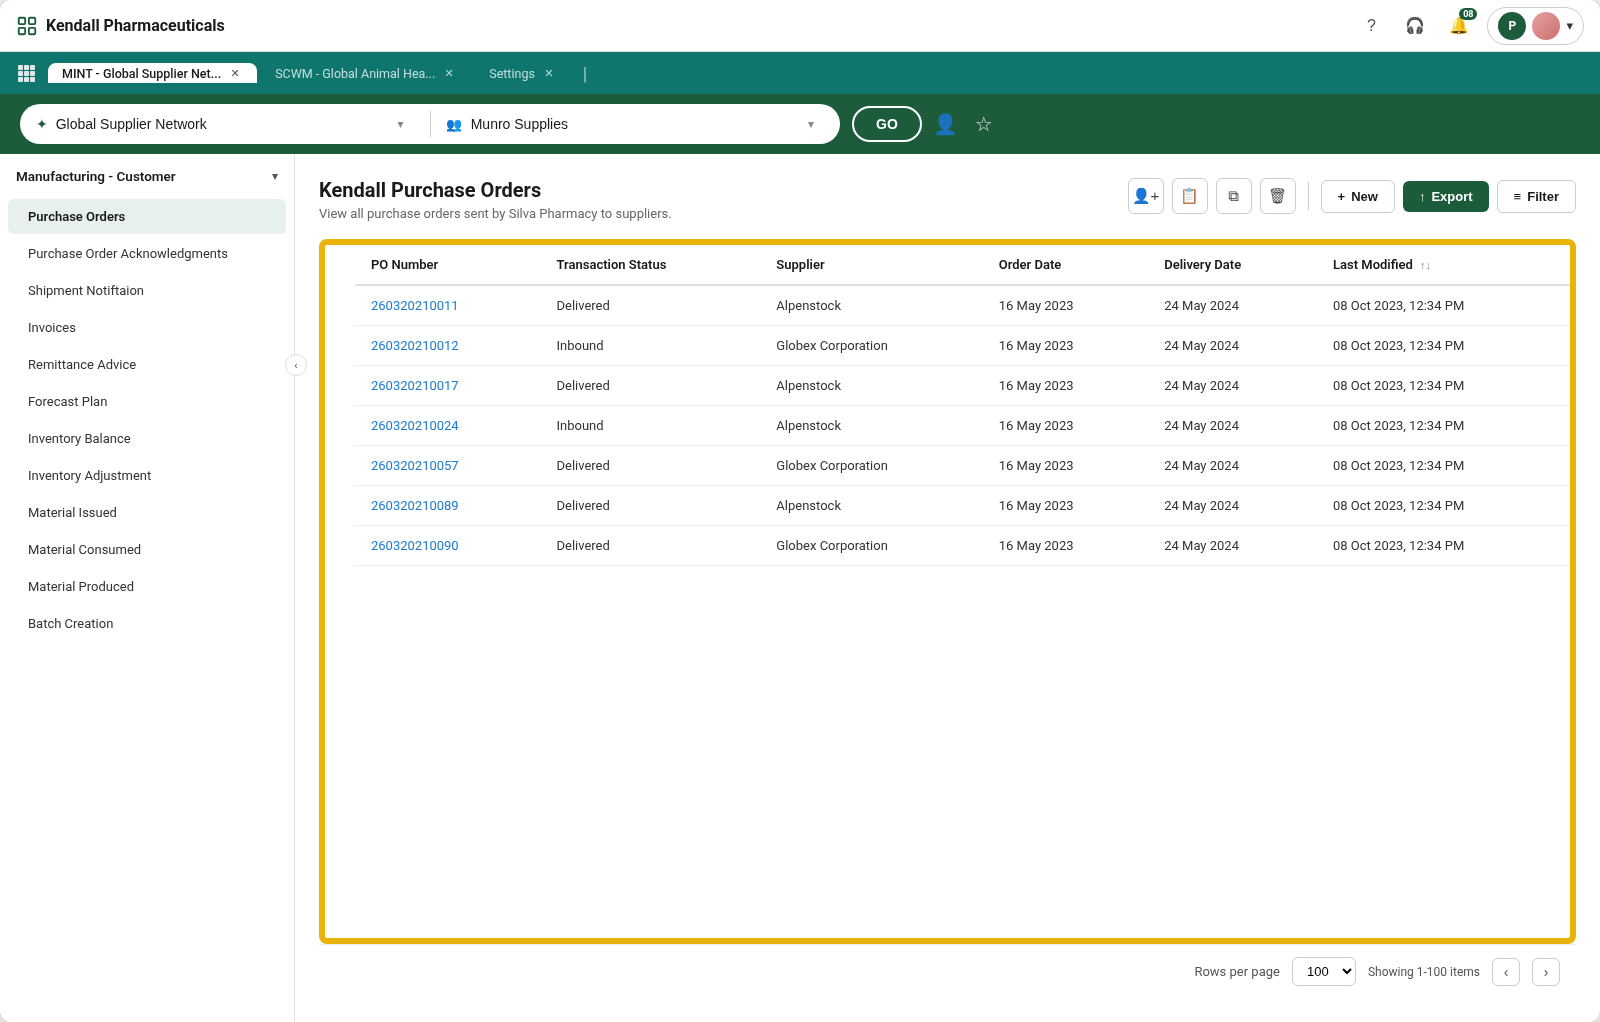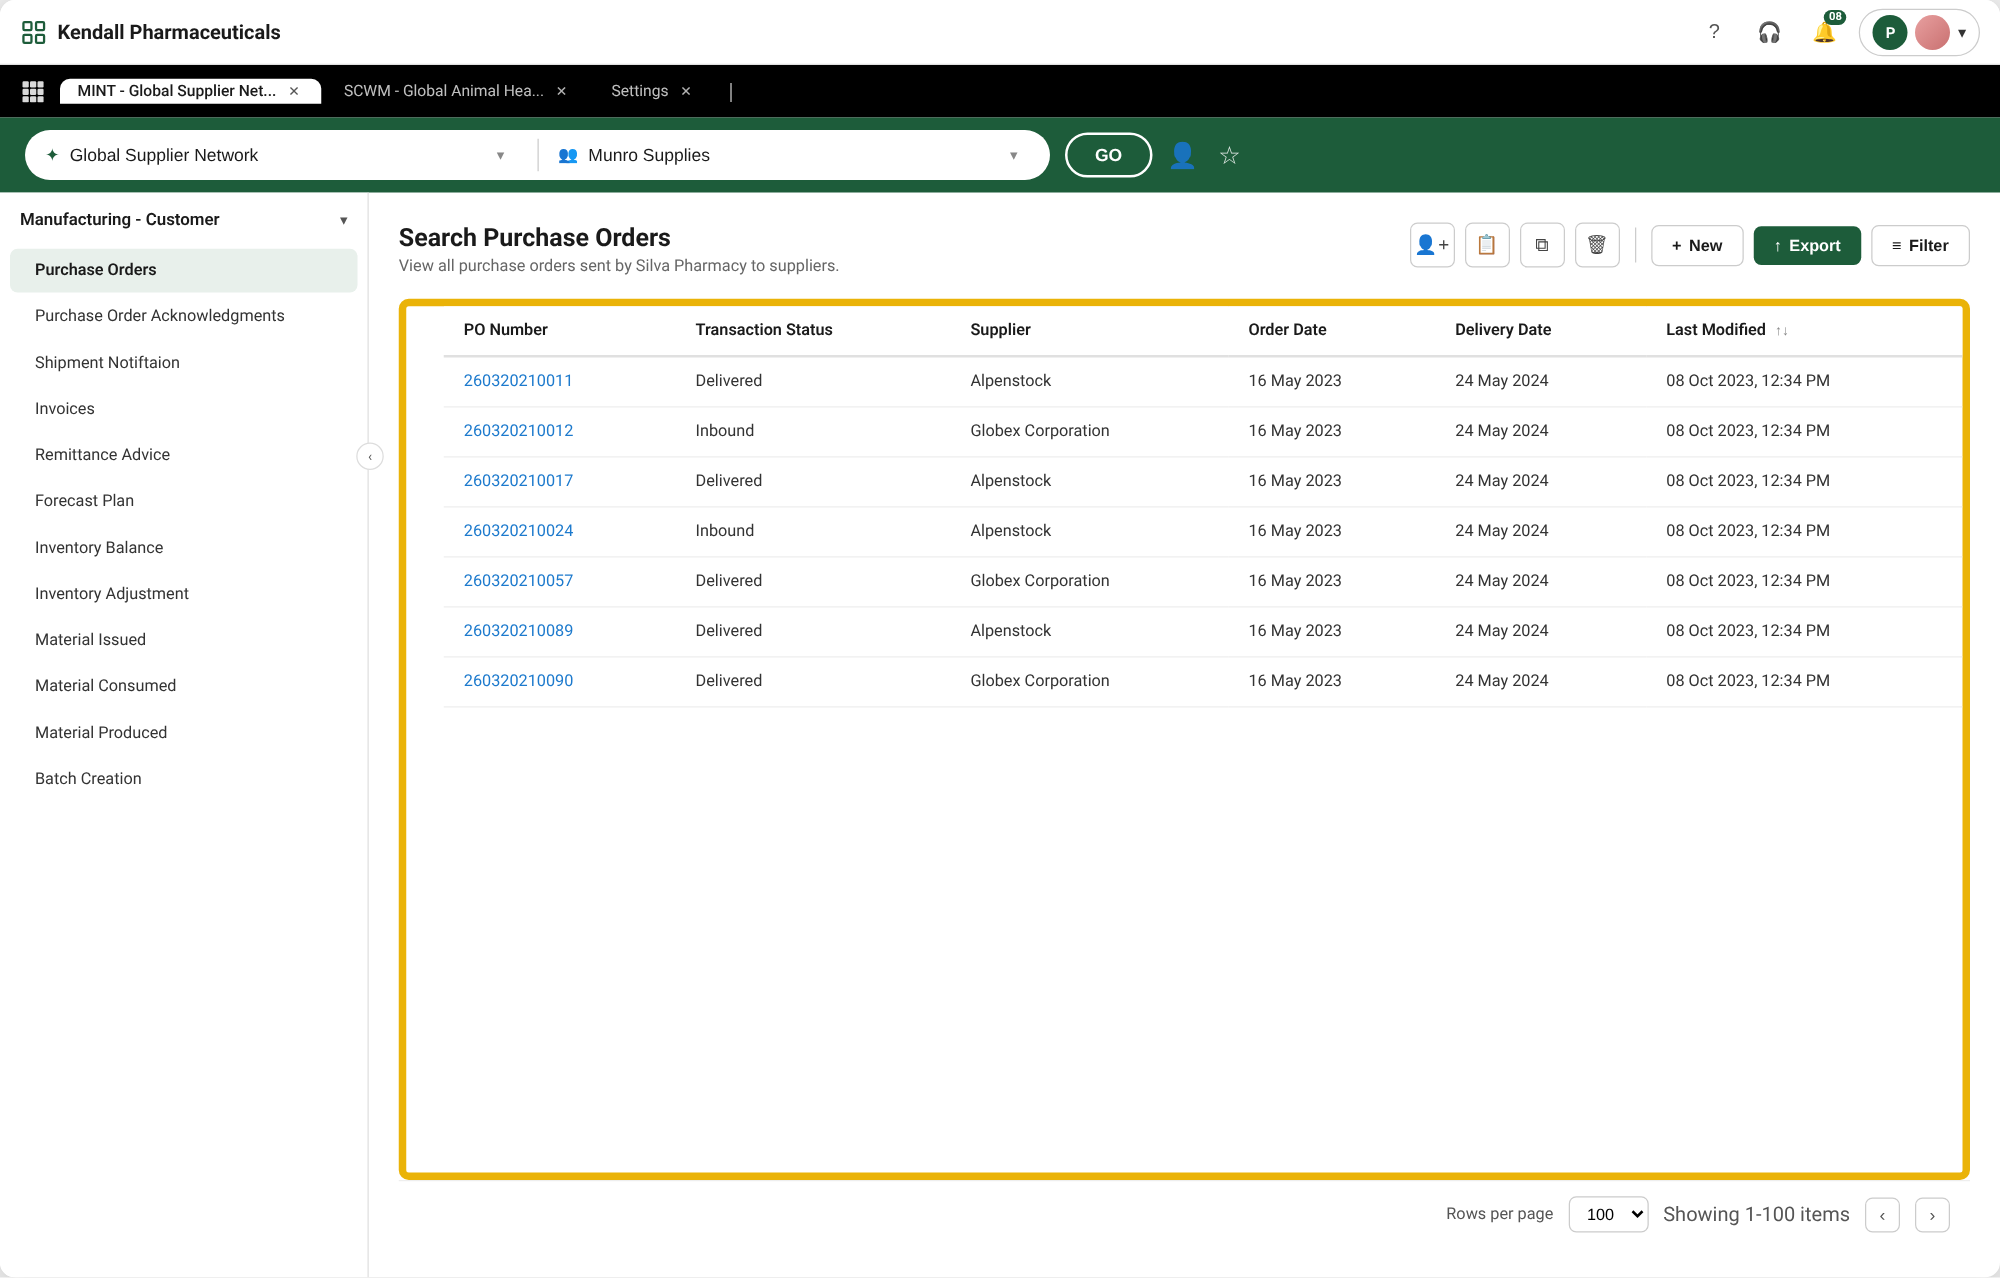--- a/index.html
+++ b/index.html
@@ -13,21 +13,21 @@
     .logo-icon { width: 22px; height: 22px; color: #1d5c3a; }
     .top-bar-right { display: flex; align-items: center; gap: 12px; }
     .icon-btn { width: 32px; height: 32px; border-radius: 50%; border: none; background: none; cursor: pointer; display: flex; align-items: center; justify-content: center; color: #555; font-size: 16px; }
     .notif-wrap { position: relative; }
     .notif-badge { position: absolute; top: -2px; right: -2px; background: #1d5c3a; color: #fff; font-size: 9px; border-radius: 8px; padding: 1px 4px; font-weight: 700; }
     .user-pill { display: flex; align-items: center; gap: 6px; border: 1px solid #ccc; border-radius: 20px; padding: 4px 10px; cursor: pointer; }
     .user-avatar { width: 28px; height: 28px; border-radius: 50%; background: #1d5c3a; color: #fff; display: flex; align-items: center; justify-content: center; font-weight: 700; font-size: 12px; }
     .user-avatar-img { width: 28px; height: 28px; border-radius: 50%; background: linear-gradient(135deg, #e8a0a0, #c97070); }
 
     
-    .tab-bar { background: #000000; height: 42px; display: flex; align-items: stretch; padding: 11px 8px; gap: 4px; flex-shrink: 0; }
+    .tab-bar { background: #0f766e; height: 42px; display: flex; align-items: stretch; padding: 11px 8px; gap: 4px; flex-shrink: 0; }
     .grid-icon-btn { width: 36px; display: flex; align-items: center; justify-content: center; cursor: pointer; color: #fff; opacity: 0.85; }
     .tab { display: flex; align-items: center; gap: 6px; padding: 0 14px; border-radius: 8px 8px 0 0; cursor: pointer; font-size: 12.5px; color: rgba(255,255,255,0.75); }
     .tab.active { background: #fff; color: #1a1a1a; font-weight: 500; }
     .tab.active .tab-close { color: #555; }
     .tab-close { width: 16px; height: 16px; display: flex; align-items: center; justify-content: center; border-radius: 50%; font-size: 11px; cursor: pointer; color: rgba(255,255,255,0.7); }
     .tab-add { width: 20px; height: 20px; display: flex; align-items: center; justify-content: center; color: rgba(255,255,255,0.6); font-size: 18px; cursor: pointer; align-self: center; }
 
     
     .search-bar { background: #1d5c3a; height: 60px; display: flex; align-items: center; padding: 0 20px; gap: 12px; flex-shrink: 0; }
     .search-group { display: flex; align-items: center; background: #fff; border-radius: 24px; overflow: hidden; flex: 1; max-width: 820px; height: 40px; }
@@ -74,21 +74,21 @@
     table { width: 100%; border-collapse: collapse; }
     thead th { background: #fff; padding: 12px 16px; text-align: left; font-weight: 600; font-size: 13px; color: #1a1a1a; border-bottom: 2px solid #e0e0e0; white-space: nowrap; position: sticky; top: 0; z-index: 2; }
     tbody tr { border-bottom: 1px solid #eee; }
     tbody td { padding: 12px 16px; font-size: 13px; color: #333; vertical-align: top; }
     .po-link { color: #1d7acd; text-decoration: none; cursor: pointer; }
 
     
     .pagination { display: flex; align-items: center; justify-content: flex-end; padding: 12px 16px; gap: 12px; border-top: 1px solid #eee; background: #fff; flex-shrink: 0; }
     .rows-label { color: #555; font-size: 13px; }
     .rows-select { border: 1px solid #ccc; border-radius: 6px; padding: 5px 10px; font-size: 13px; cursor: pointer; background: #fff; }
-    .showing-label { color: #555; font-size: 16px; }
+    .showing-label { color: #555; font-size: 12px; }
     .page-btn { width: 28px; height: 28px; border: 1px solid #ccc; border-radius: 6px; background: #fff; display: flex; align-items: center; justify-content: center; cursor: pointer; font-size: 14px; color: #555; }
 
     .toolbar-divider { width: 1px; height: 28px; background: #ccc; margin: 0 4px; }
 
     .sort-icon { font-size: 11px; color: #888; margin-left: 4px; }
   </style>
 </head>
 <body>
 
 <div class="app-shell">
@@ -221,21 +221,21 @@
       </div>
     </div>
 
     <div class="collapse-toggle">
       <span>‹</span>
     </div>
 
     <div class="content-area">
       <div class="content-header">
         <div class="content-title-group">
-          <div class="content-title">Search Purchase Orders</div>
+          <div class="content-title">Kendall Purchase Orders</div>
           <div class="content-subtitle">View all purchase orders sent by Silva Pharmacy to suppliers.</div>
         </div>
         <div class="toolbar">
           <button class="tool-btn">
             <span>👤+</span>
           </button>
           <button class="tool-btn">
             <span>📋</span>
           </button>
           <button class="tool-btn">

